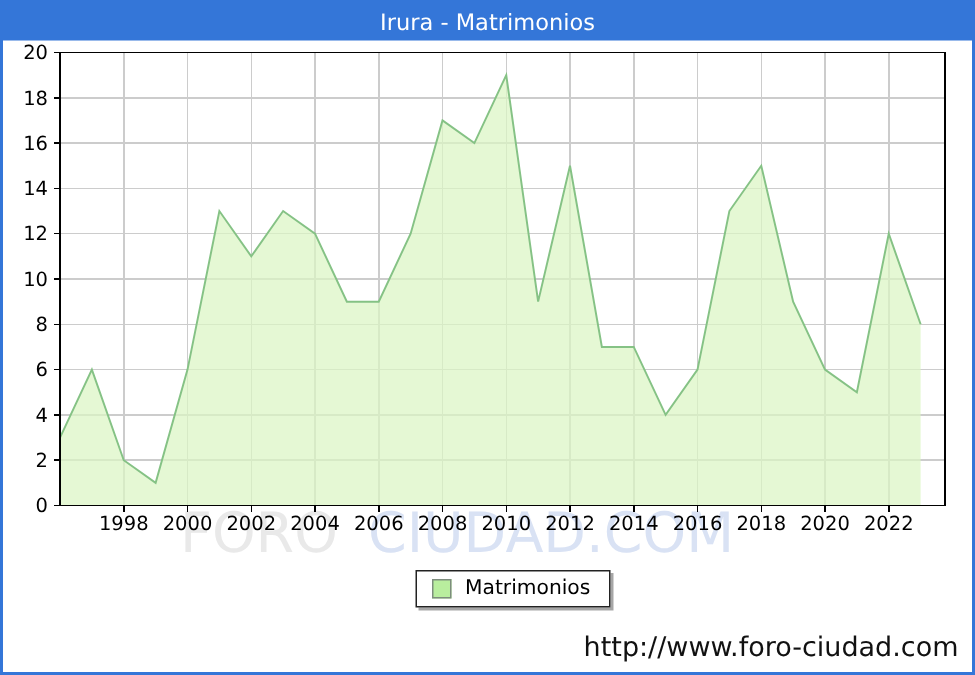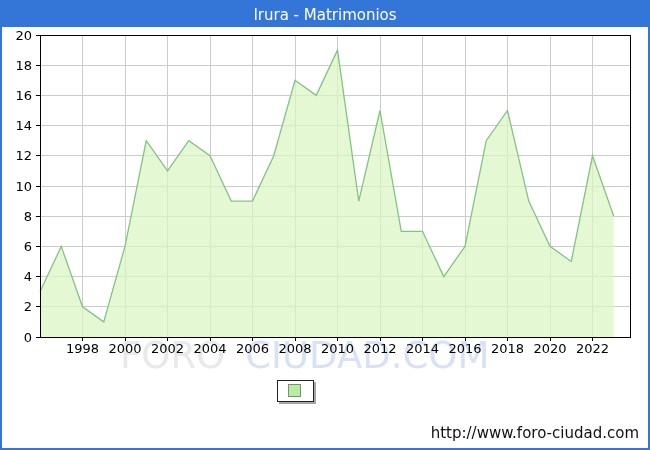--- a/index.html
+++ b/index.html
@@ -28,21 +28,21 @@
     box-shadow:2px 2px 0 rgba(0,0,0,0.35);
     display:flex;align-items:center;gap:9px;
     padding:3px 12px 4px 10px;font-size:13.5px;color:#000;
   }
   .swatch{
     width:11px;height:11px;display:inline-block;
     background:var(--swatch,#b9ee9e);border:1px solid #7d8d7d;
   }
   .url{
     position:absolute;right:9px;bottom:6px;z-index:3;
-    font-size:15px;color:var(--urlcol,#111111);
+    font-size:18px;color:var(--urlcol,#111111);
   }
 </style>
 </head>
 <body>
 
 <div class="window" style="--frame: #3476d8; --wm1: #e9e9e9; --wm2: #d9e2f4; --swatch: #b9ee9e; --urlcol: #111111;">
   <div class="titlebar">
     <span>Irura - Matrimonios</span>
   </div>
 
@@ -133,16 +133,17 @@
         <text x="32" y="160.3" font-size="13" fill="#000000" text-anchor="end">12</text>
         <text x="32" y="130.1" font-size="13" fill="#000000" text-anchor="end">14</text>
         <text x="32" y="99.9" font-size="13" fill="#000000" text-anchor="end">16</text>
         <text x="32" y="69.69999999999999" font-size="13" fill="#000000" text-anchor="end">18</text>
         <text x="32" y="39.5" font-size="13" fill="#000000" text-anchor="end">20</text>
       </g>
     </svg>
 
   <div class="legend">
     <span class="swatch"></span>
+    <span>Matrimonios</span>
   </div>
 
   <div class="url">http://www.foro-ciudad.com</div>
 </div>
 
 </body></html>

